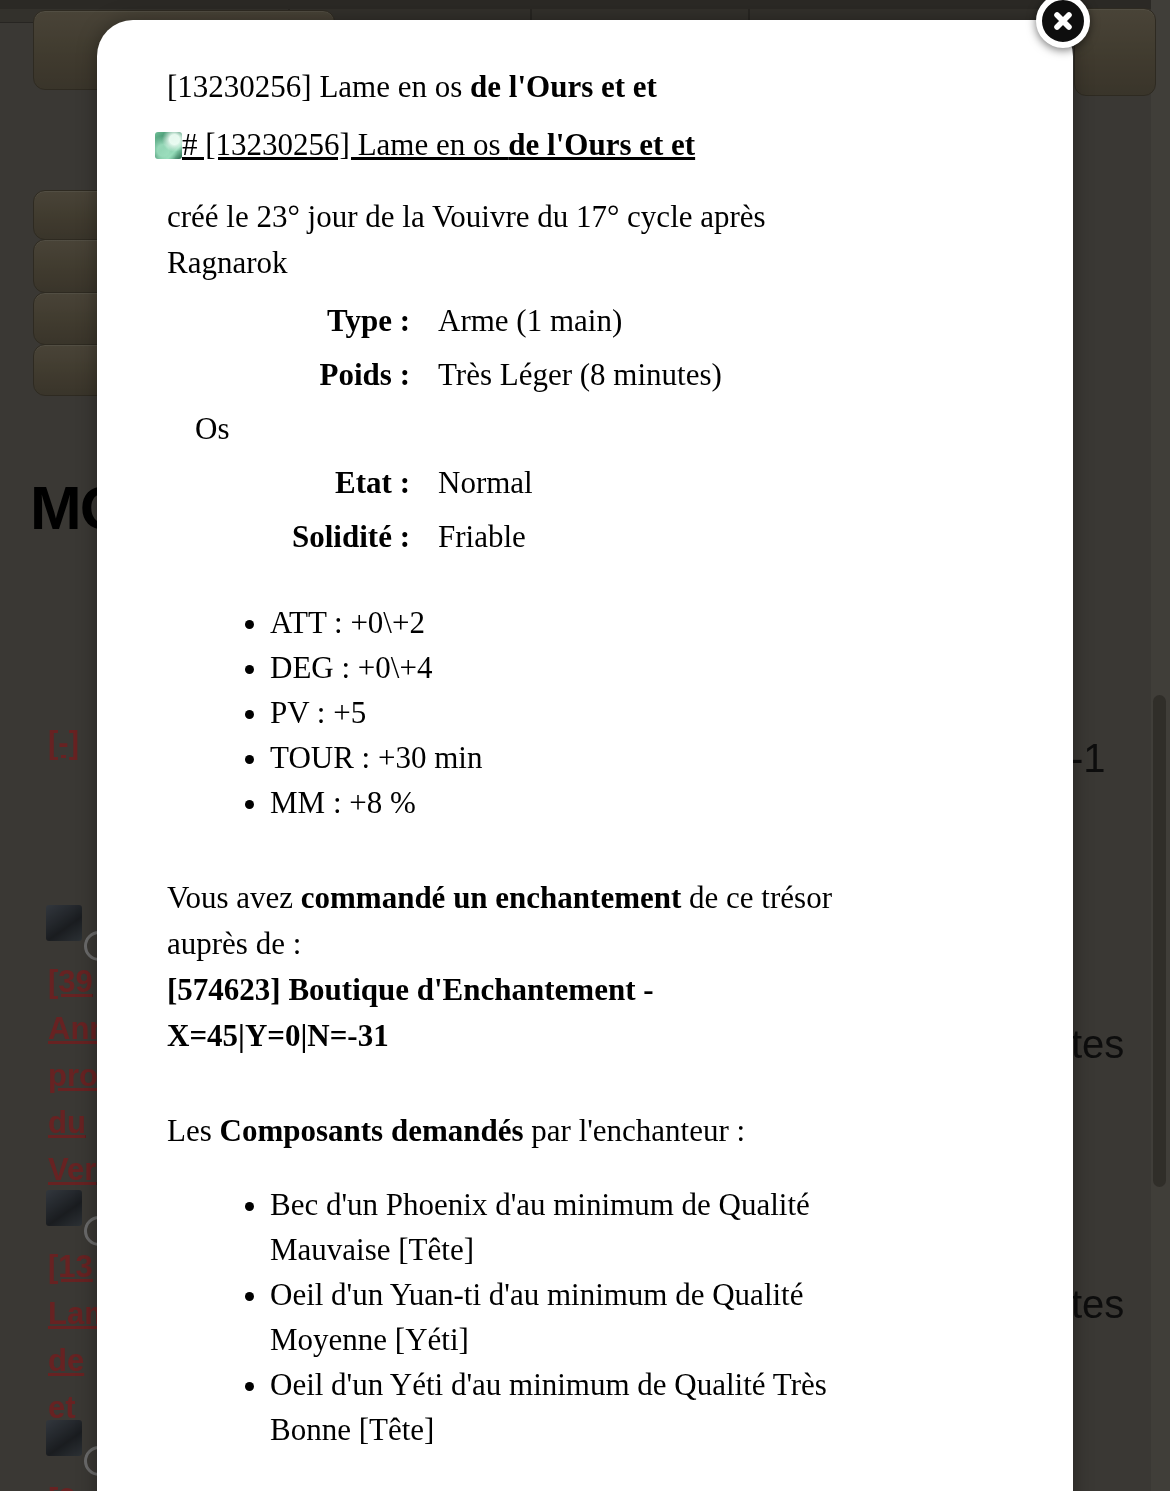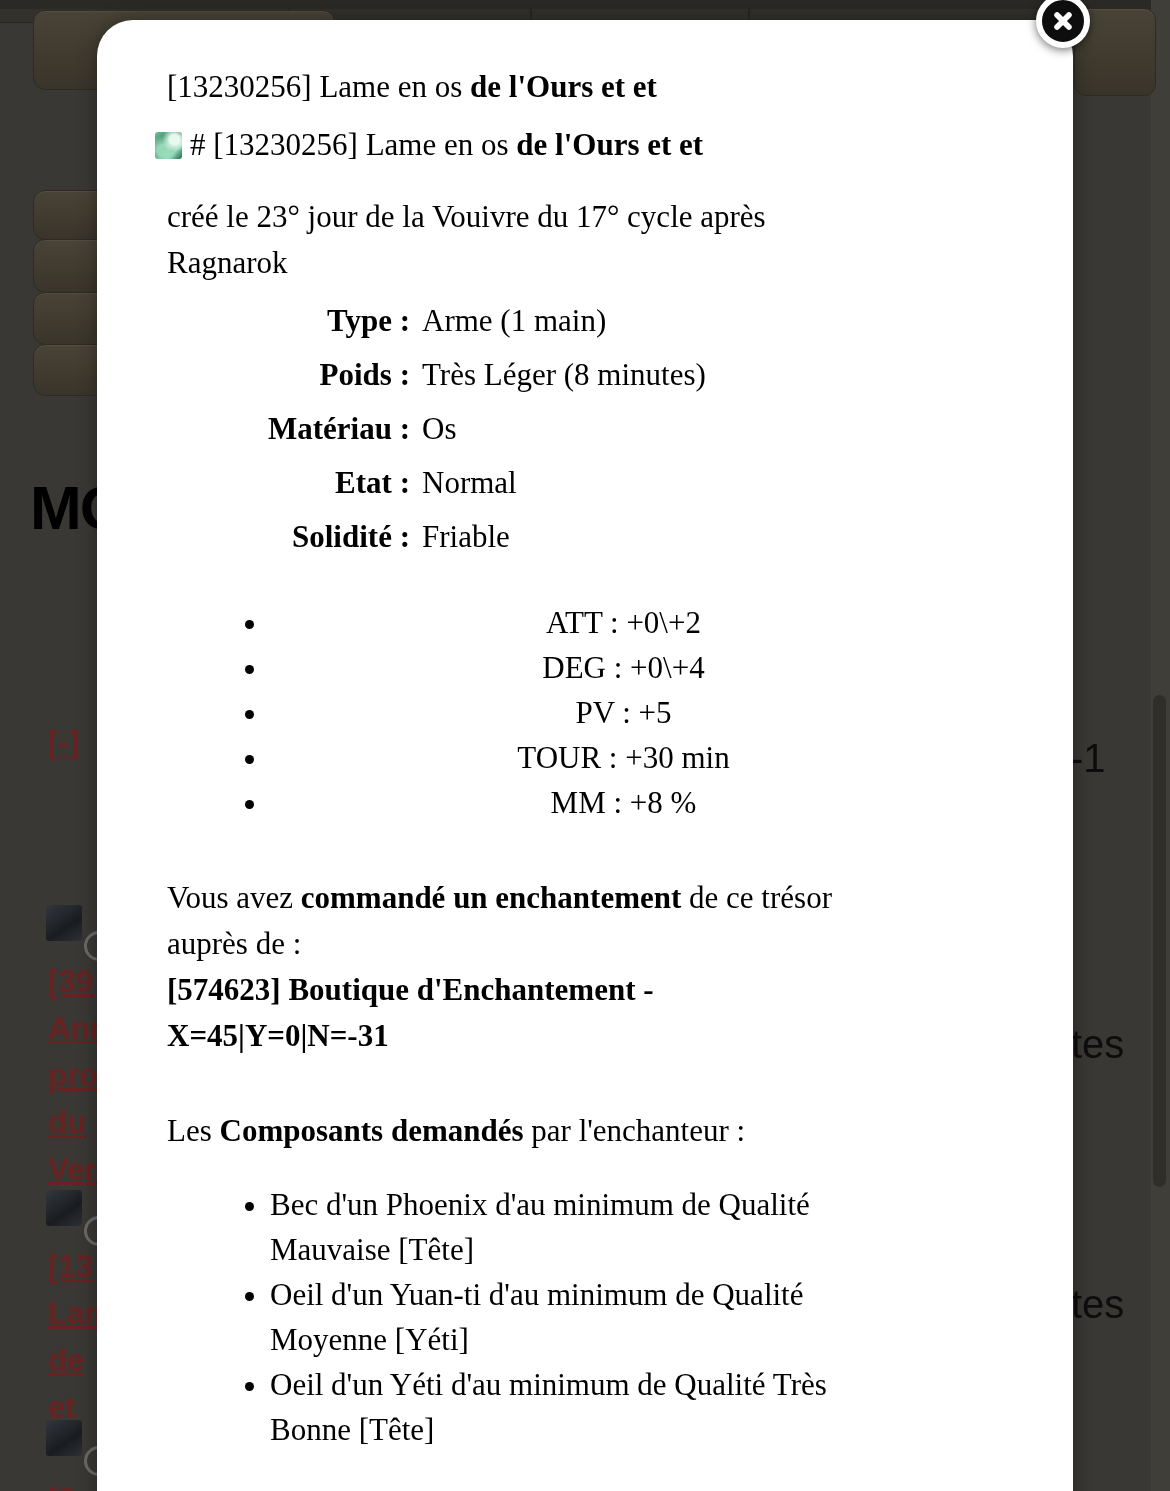--- a/index.html
+++ b/index.html
@@ -49,34 +49,34 @@
   
   .modal{
     position:absolute;left:97px;top:20px;width:976px;height:1520px;
     background:#ffffff;border-radius:36px;z-index:3;
     box-shadow:0 0 20px rgba(0,0,0,0.35);
     font-family:"Liberation Serif", serif;
     font-size:31px;line-height:46px;color:#000;
   }
   .modal-content{padding:44px 96px 0 70px;}
   .mtitle{margin:0;}
-  .subrow{display:flex;align-items:center;gap:8px;margin:12px 0 7px -12px;}
+  .subrow{display:flex;align-items:center;margin:12px 0 7px -12px;text-decoration:underline;}
   .item-icon{
     flex:none;width:27px;height:27px;border-radius:3px;
     background:
       radial-gradient(circle at 72% 28%, rgba(240,255,246,0.95) 0 18%, rgba(0,0,0,0) 45%),
       radial-gradient(circle at 30% 68%, rgba(159,224,192,0.9) 0 22%, rgba(0,0,0,0) 55%),
       linear-gradient(135deg,#6fbf97 0%,#2e7d5b 45%,#8fd9b5 72%,#25654a 100%);
   }
   .created{margin:26px 0 0 0;}
   .stats{margin-top:8px;}
   .stat-row{display:flex;align-items:center;height:54px;font-family:Liberation Serif, serif;}
   .stat-label{flex:none;width:243px;text-align:right;font-weight:bold;}
-  .stat-value{margin-left:12px;}
-  ul.blist{margin:36px 0 0 0;padding:0 0 0 103px;list-style:disc;text-align:center;}
+  .stat-value{margin-left:28px;}
+  ul.blist{margin:36px 0 0 0;padding:0 0 0 103px;list-style:disc;}
   ul.blist li{line-height:45px;}
   .enchant-p{margin:50px 0 0 0;}
   .comp-intro{margin:49px 0 0 0;}
   ul.complist{margin:28px 0 0 0;padding:0 0 0 103px;list-style:disc;}
   ul.complist li{line-height:45px;}
   b{font-weight:bold;}
   
   .closebtn{
     position:absolute;left:1036px;top:-6px;z-index:4;
     width:42px;height:42px;border-radius:50%;
@@ -161,21 +161,20 @@
     <div class="stats">
       <div class="stat-row">
         <span class="stat-label">Type :</span>
         <span class="stat-value">Arme (1 main)</span>
       </div>
       <div class="stat-row">
         <span class="stat-label">Poids :</span>
         <span class="stat-value">Très Léger (8 minutes)</span>
       </div>
       <div class="stat-row">
-        <span class="stat-label">Matériau :</span>
         <span class="stat-value">Os</span>
       </div>
       <div class="stat-row">
         <span class="stat-label">Etat :</span>
         <span class="stat-value">Normal</span>
       </div>
       <div class="stat-row">
         <span class="stat-label">Solidité :</span>
         <span class="stat-value">Friable</span>
       </div>

